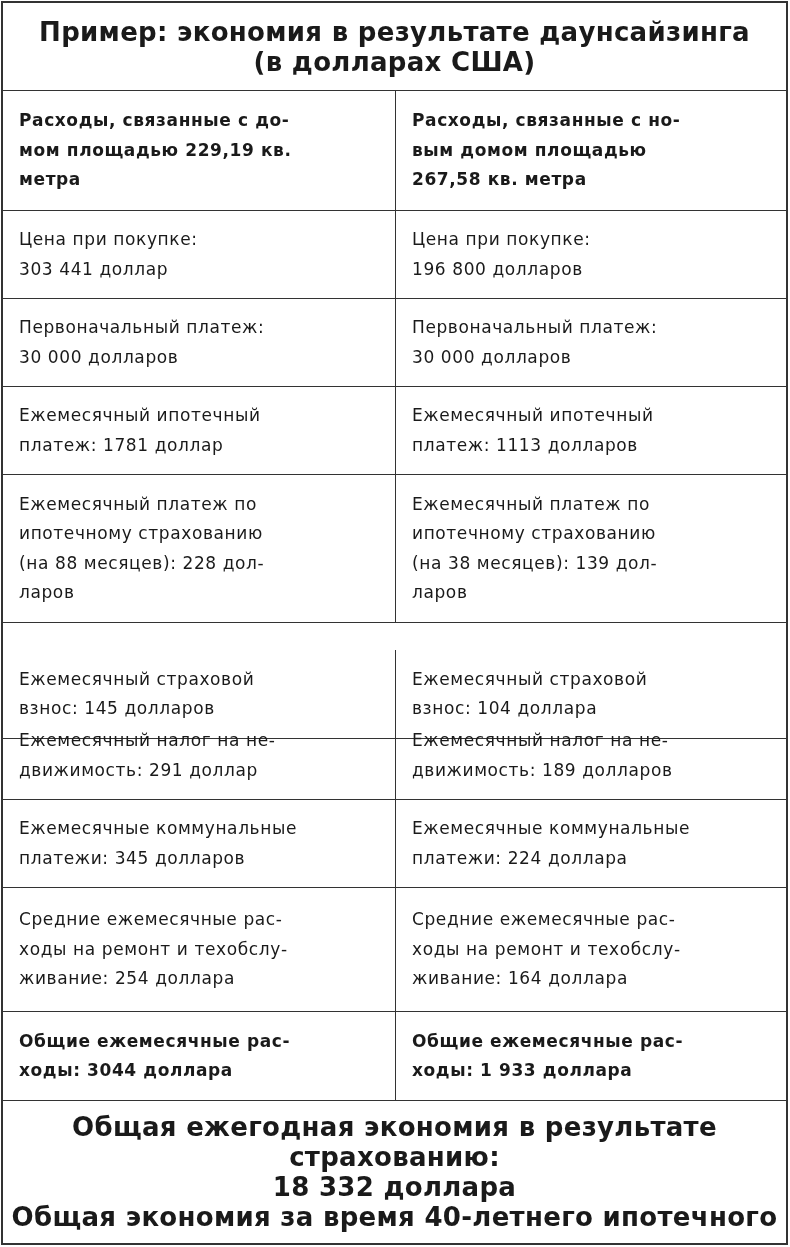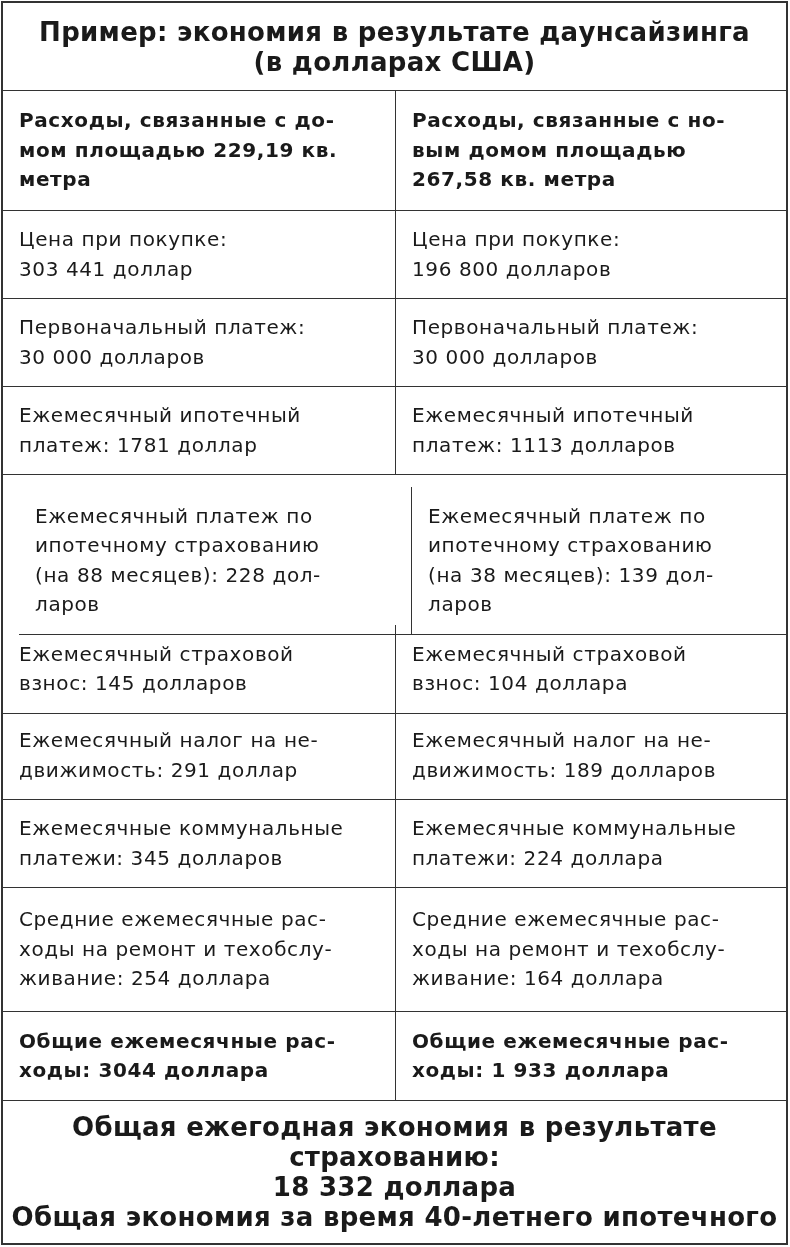--- a/index.html
+++ b/index.html
@@ -1,21 +1,21 @@
 <!DOCTYPE html>
 <html><head>
 <meta charset="utf-8">
 <style>
   html,body{margin:0;padding:0;background:#fff;}
   body{width:790px;height:1247px;overflow:hidden;font-family:"DejaVu Sans","Liberation Sans",sans-serif;color:#1a1a1a;}
   .tbl{position:absolute;left:1px;top:1px;width:787px;height:1244px;border:2px solid #333;box-sizing:border-box;}
   .row{position:absolute;left:0;right:0;border-bottom:1.5px solid #333;box-sizing:border-box;}
   .row.last{border-bottom:none;}
   .full{text-align:center;font-weight:600;font-size:26px;line-height:30px;letter-spacing:0.3px;}
-  .cell{position:absolute;top:0;bottom:0;box-sizing:border-box;padding:0 14px 0 16px;font-size:20px;line-height:29.5px;letter-spacing:0.6px;display:flex;align-items:center;}
+  .cell{position:absolute;top:0;bottom:0;box-sizing:border-box;padding:0 14px 0 16px;font-size:17px;line-height:29.5px;letter-spacing:0.6px;display:flex;align-items:center;}
   .cell.l{left:0;width:393px;border-right:1.5px solid #333;}
   .cell.r{left:393px;right:0;}
   .bold{font-weight:700;}
   .cell span{white-space:pre-line;}
 </style>
 </head>
 <body>
 
 <div class="tbl">
 
@@ -63,36 +63,36 @@
     <div class="cell l">
         <span>Ежемесячный ипотечный
 платеж: 1781 доллар</span>
       </div>
     <div class="cell r">
         <span>Ежемесячный ипотечный
 платеж: 1113 долларов</span>
       </div>
   </div>
 
-  <div class="row" style="top:484px;height:148px;margin-left:16px;">
+  <div class="row" style="top:472px;height:148px;">
     <div class="cell l">
         <span>Ежемесячный платеж по
 ипотечному страхованию
 (на 88 месяцев): 228 дол-
 ларов</span>
       </div>
     <div class="cell r">
         <span>Ежемесячный платеж по
 ипотечному страхованию
 (на 38 месяцев): 139 дол-
 ларов</span>
       </div>
   </div>
 
-  <div class="row" style="top:622px;height:89px;">
+  <div class="row" style="top:647px;height:89px;">
     <div class="cell l">
         <span>Ежемесячный страховой
 взнос: 145 долларов</span>
       </div>
     <div class="cell r">
         <span>Ежемесячный страховой
 взнос: 104 доллара</span>
       </div>
   </div>
 

